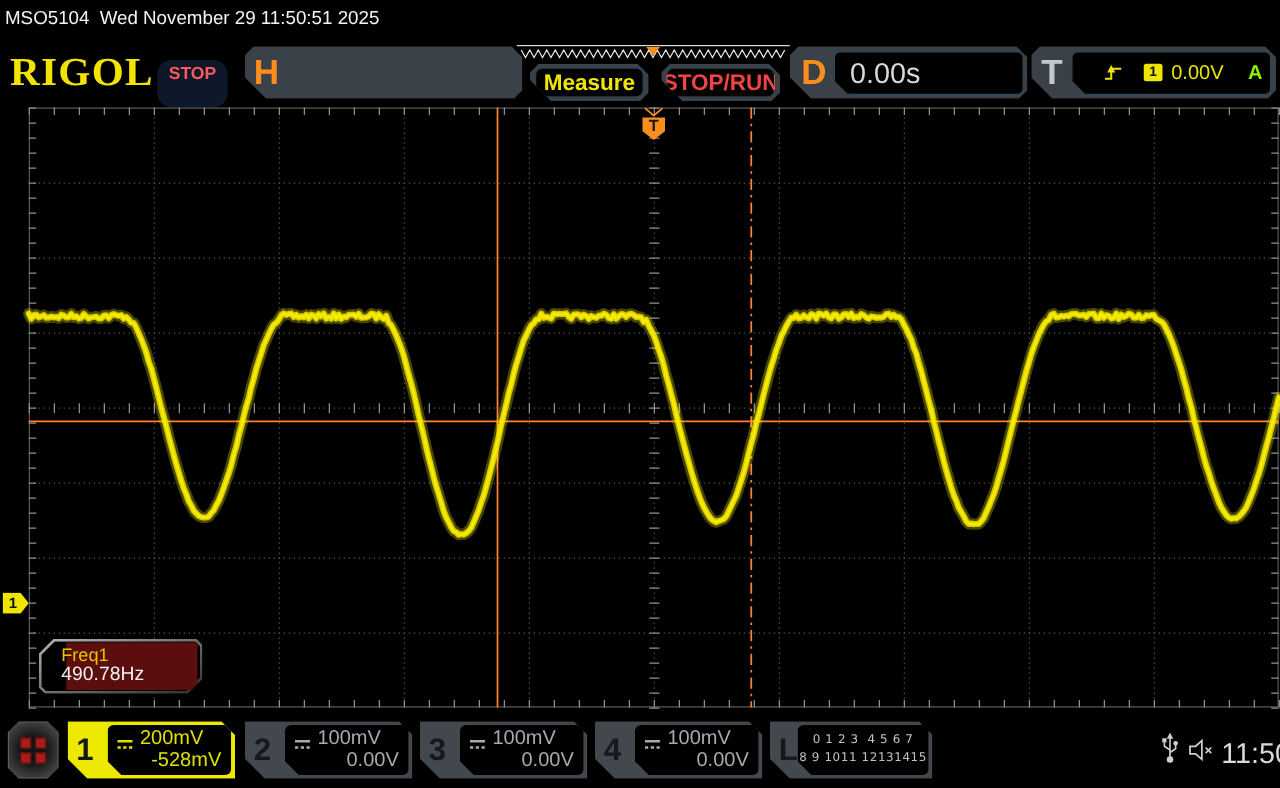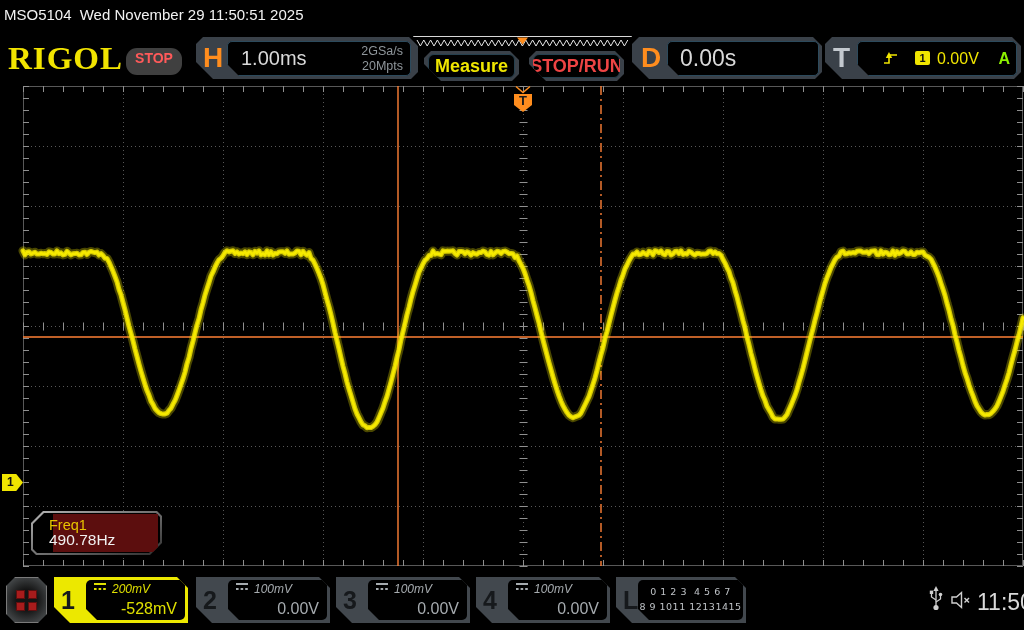--- a/index.html
+++ b/index.html
@@ -5,21 +5,21 @@
   html,body{margin:0;padding:0;background:#000;}
   body{position:relative;width:1024px;height:630px;overflow:hidden;
        font-family:"Liberation Sans",sans-serif;-webkit-font-smoothing:antialiased;}
   .abs{position:absolute;}
   
   #status-bar{left:0;top:0;width:1024px;height:30px;color:#f2f2f2;font-size:15px;line-height:30px;}
   #status-bar span{margin-left:4px;}
   
   #logo{left:8px;top:40px;font-family:"Liberation Serif",serif;font-weight:bold;font-size:33px;
         color:#f2e400;letter-spacing:1px;transform:scaleY(.96);}
-  #stop-pill{left:126px;top:48px;width:56px;height:27px;border-radius:11px;background:#404040;
+  #stop-pill{left:126px;top:48px;width:56px;height:38px;border-radius:11px;background:#0f172a;
         color:#ff5a5a;font-weight:bold;font-size:14px;text-align:center;line-height:21px;}
   .badge{background:#3a4149;
         clip-path:polygon(7px 0,calc(100% - 9px) 0,100% 9px,100% calc(100% - 7px),
         calc(100% - 7px) 100%,17px 100%,0 calc(100% - 17px),0 7px);}
   .badge-letter{position:absolute;top:0;height:100%;display:flex;align-items:center;
         font-weight:bold;font-size:28px;}
   .inner-box{position:absolute;background:#000;border:1px solid #2c4a5c;border-radius:5px;
         clip-path:polygon(0 0,100% 0,100% 100%,12px 100%,0 calc(100% - 12px));}
   #h-badge{left:196px;top:37px;width:222px;height:42px;}
   #h-badge .badge-letter{left:7px;color:#ff8d1e;}
@@ -78,21 +78,21 @@
   #menu-chip .grid2{display:grid;grid-template-columns:9px 9px;grid-gap:3px;}
   #menu-chip .sq{width:9px;height:9px;background:#a81c1c;border:1px solid #5e0f0f;box-sizing:border-box;}
   .ch-badge{top:577px;width:134px;height:46px;
         clip-path:polygon(0 0,calc(100% - 11px) 0,100% 11px,100% 100%,16px 100%,0 calc(100% - 16px));}
   .ch-badge.inactive{background:#42484e;}
   .ch-badge.active{background:#ece800;}
   .ch-num{position:absolute;left:7px;top:0;height:100%;display:flex;align-items:center;
         font-weight:bold;font-size:25px;color:#16191c;}
   .ch-inner{position:absolute;left:32px;top:3px;right:3px;bottom:3px;background:#000;border-radius:5px;
         clip-path:polygon(0 0,100% 0,100% 100%,11px 100%,0 calc(100% - 11px));}
-  .ch-row1{position:absolute;left:6px;top:2px;display:flex;align-items:flex-start;font-size:12px;font-style:italic;}
+  .ch-row1{position:absolute;left:6px;top:2px;display:flex;align-items:flex-end;font-size:16px;}
   .ch-row1 svg{margin-right:4px;}
   .ch-row2{position:absolute;right:8px;bottom:2px;font-size:16px;}
   .active .ch-inner{color:#dfe000;}
   .inactive .ch-inner{color:#a6abaf;}
   #ch1{left:54px;} #ch2{left:196px;} #ch3{left:336px;} #ch4{left:476px;}
   #l-badge{left:616px;top:577px;width:130px;height:46px;background:#42484e;
         clip-path:polygon(0 0,calc(100% - 11px) 0,100% 11px,100% 100%,16px 100%,0 calc(100% - 16px));}
   #l-badge .ch-inner{left:22px;text-align:center;color:#bfc3c7;}
   .l-row{white-space:pre;font-family:"DejaVu Sans",sans-serif;font-size:9.5px;letter-spacing:.5px;
         line-height:1.0;}
@@ -107,27 +107,20 @@
 <div id="status-bar" class="abs">
   <span>MSO5104</span>
   <span>Wed November 29 11:50:51 2025</span>
 </div>
 
 <div id="logo" class="abs">RIGOL</div>
 <div id="stop-pill" class="abs">STOP</div>
 
 <div id="h-badge" class="abs badge">
   <div class="badge-letter">H</div>
-  <div id="h-inner" class="inner-box">
-    <div id="h-timebase">1.00ms</div>
-    <div id="h-rates">
-      <div>2GSa/s</div>
-      <div>20Mpts</div>
-    </div>
-  </div>
 </div>
 
 <div id="pos-bar" class="abs">
   <svg id="pos-svg" width="219" height="14">
       <line x1="0" y1="0.5" x2="219" y2="0.5" stroke="#d8d8d8" stroke-width="1"></line>
       <polyline points="4,4 7.4,10 10.8,4 14.200000000000001,10 17.6,4 21,10 24.4,4 27.799999999999997,10 31.199999999999996,4 34.599999999999994,10 37.99999999999999,4 41.39999999999999,10 44.79999999999999,4 48.19999999999999,10 51.59999999999999,4 54.999999999999986,10 58.399999999999984,4 61.79999999999998,10 65.19999999999999,4 68.6,10 72,4 75.4,10 78.80000000000001,4 82.20000000000002,10 85.60000000000002,4 89.00000000000003,10 92.40000000000003,4 95.80000000000004,10 99.20000000000005,4 102.60000000000005,10 106.00000000000006,4 109.40000000000006,10 112.80000000000007,4 116.20000000000007,10 119.60000000000008,4 123.00000000000009,10 126.40000000000009,4 129.8000000000001,10 133.2000000000001,4 136.6000000000001,10 140.0000000000001,4 143.40000000000012,10 146.80000000000013,4 150.20000000000013,10 153.60000000000014,4 157.00000000000014,10 160.40000000000015,4 163.80000000000015,10 167.20000000000016,4 170.60000000000016,10 174.00000000000017,4 177.40000000000018,10 180.80000000000018,4 184.2000000000002,10 187.6000000000002,4 191.0000000000002,10 194.4000000000002,4 197.8000000000002,10 201.20000000000022,4 204.60000000000022,10 208.00000000000023,4 211.40000000000023,10 214.80000000000024,4" fill="none" stroke="#e6e6e6" stroke-width="1"></polyline>
       <polygon points="104,1.5 115,1.5 109.5,8.5" fill="#ff8d1e"></polygon>
     </svg>
 </div>
 

